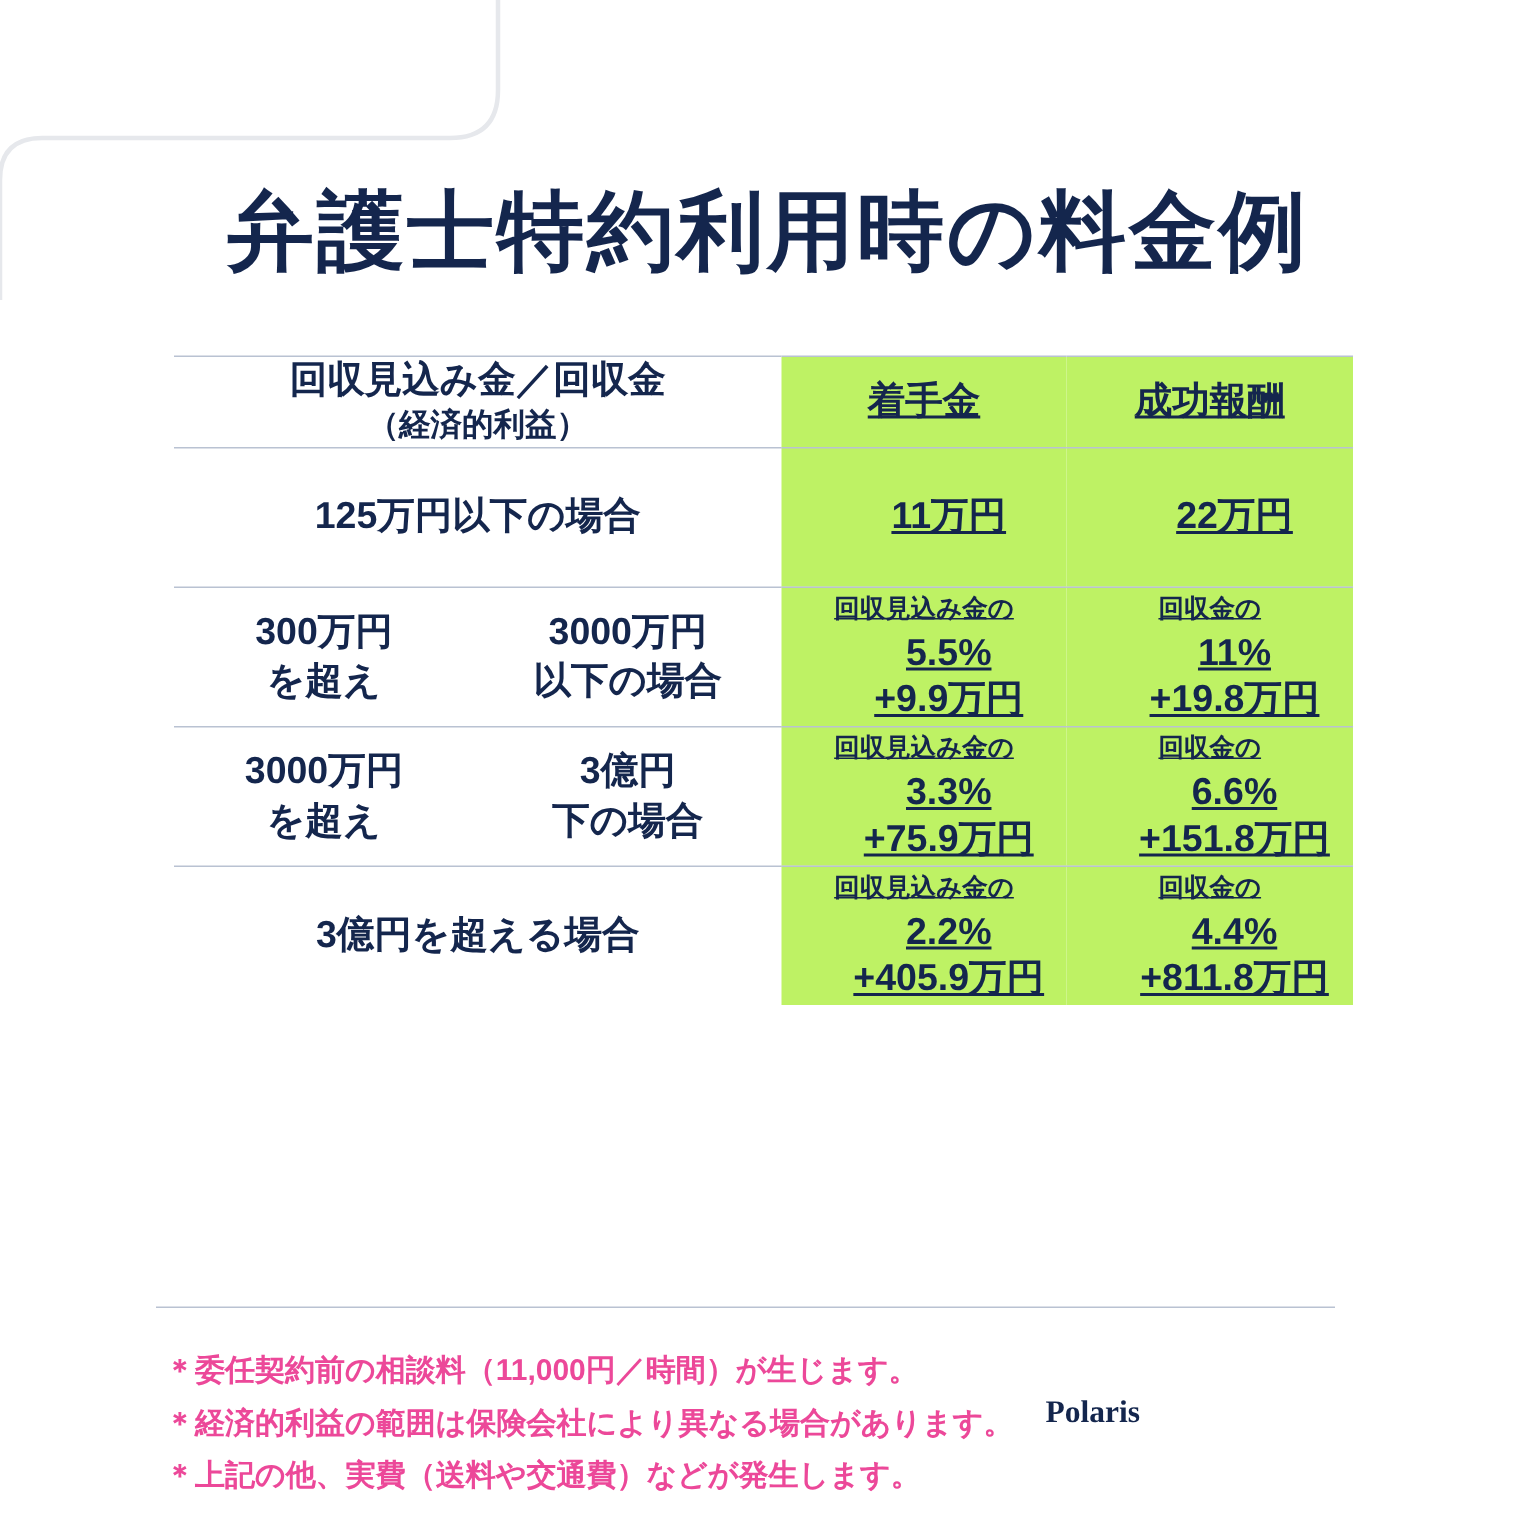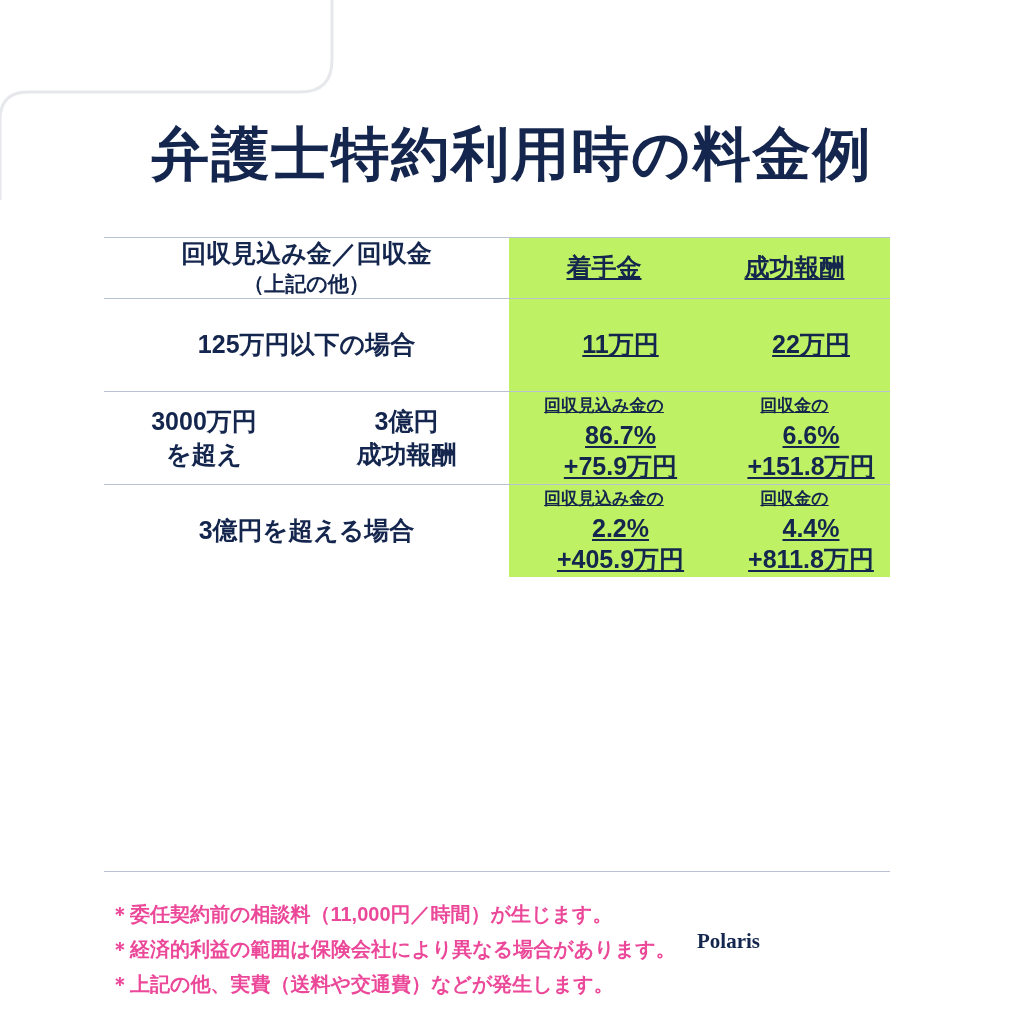--- a/index.html
+++ b/index.html
@@ -43,21 +43,21 @@
     text-align: center;
     font-size: 58px;
     font-weight: bold;
     letter-spacing: 2px;
     color: #14264d;
     white-space: nowrap;
   }
 
   .table-wrap {
     position: absolute;
-    left: 104px;
+    left: 116px;
     top: 237px;
     width: 786px;
   }
 
   table.fee {
     border-collapse: collapse;
     width: 786px;
     table-layout: fixed;
   }
 
@@ -168,47 +168,63 @@
       <colgroup>
           <col class="c1">
           <col class="c2">
           <col class="c3">
           <col class="c4">
         </colgroup>
       <thead>
         <tr>
           <th class="head-left" colspan="2">
             <span>回収見込み金／回収金</span>
-            <span class="sub">（上記の他）</span>
+            <span class="sub">（経済的利益）</span>
           </th>
           <th class="shade">着手金</th>
           <th class="shade">成功報酬</th>
         </tr>
       </thead>
       <tbody>
         <tr>
           <td colspan="2">125万円以下の場合</td>
           <td class="shade">
             <span class="val">11万円</span>
           </td>
           <td class="shade">
             <span class="val">22万円</span>
           </td>
         </tr>
 
 
+        <tr>
+          <td style="white-space:pre-line">300万円
+を超え</td>
+          <td style="white-space:pre-line">3000万円
+以下の場合</td>
+          <td class="shade">
+            <span class="small">回収見込み金の</span>
+            <span class="val">5.5%</span>
+            <span class="val">+9.9万円</span>
+          </td>
+          <td class="shade">
+            <span class="small">回収金の</span>
+            <span class="val">11%</span>
+            <span class="val">+19.8万円</span>
+          </td>
+        </tr>
 
         <tr>
           <td style="white-space:pre-line">3000万円
 を超え</td>
           <td style="white-space:pre-line">3億円
-成功報酬</td>
+下の場合</td>
           <td class="shade">
             <span class="small">回収見込み金の</span>
-            <span class="val">86.7%</span>
+            <span class="val">3.3%</span>
             <span class="val">+75.9万円</span>
           </td>
           <td class="shade">
             <span class="small">回収金の</span>
             <span class="val">6.6%</span>
             <span class="val">+151.8万円</span>
           </td>
         </tr>
 
         <tr>

